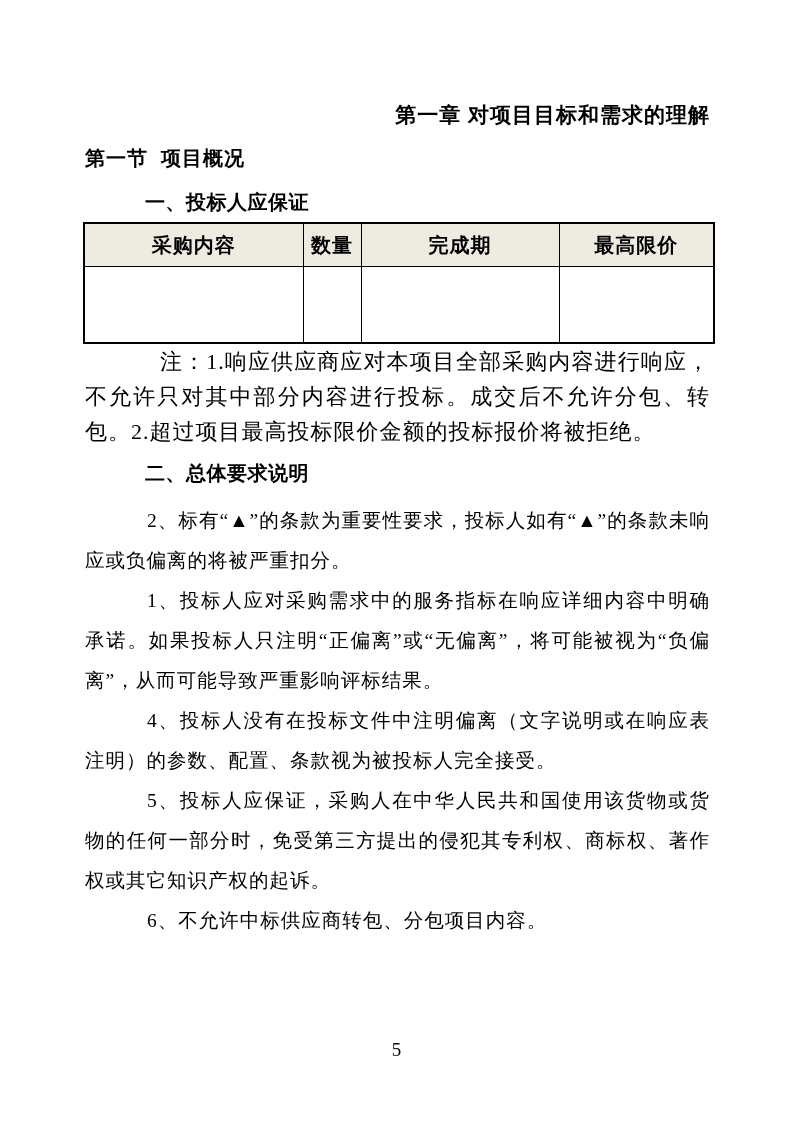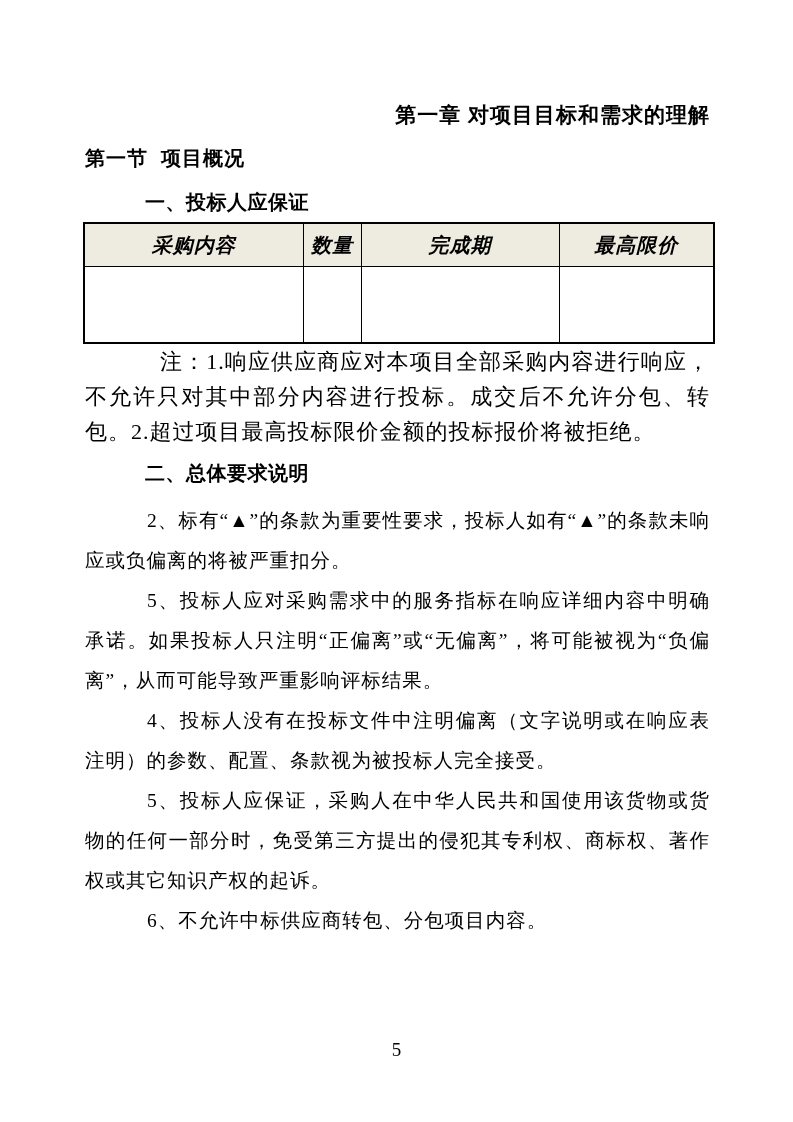--- a/index.html
+++ b/index.html
@@ -54,21 +54,20 @@
     table-layout: fixed;
     width: 630px;
     margin: 8px 0 0 -2px;
     border: 2px solid #000000;
   }
   table.proc-table th,
   table.proc-table td {
     border: 1px solid #000000;
     padding: 0;
     overflow: hidden;
-    font-style: italic;
   }
   table.proc-table th {
     height: 42px;
     background: #EEECE1;
     font-family: "Liberation Sans", "DejaVu Sans", sans-serif;
     font-weight: bold;
     font-size: 20px;
     text-align: center;
     vertical-align: middle;
     letter-spacing: 1px;
@@ -145,21 +144,21 @@
           <td></td>
         </tr>
       </tbody>
     </table>
 
     <p class="note">注：1.响应供应商应对本项目全部采购内容进行响应，不允许只对其中部分内容进行投标。成交后不允许分包、转包。2.超过项目最高投标限价金额的投标报价将被拒绝。</p>
 
     <h3 class="sub-heading requirements">二、总体要求说明</h3>
 
     <p class="clause">2、标有“▲”的条款为重要性要求，投标人如有“▲”的条款未响应或负偏离的将被严重扣分。</p>
-    <p class="clause">5、投标人应对采购需求中的服务指标在响应详细内容中明确承诺。如果投标人只注明“正偏离”或“无偏离”，将可能被视为“负偏离”，从而可能导致严重影响评标结果。</p>
+    <p class="clause">1、投标人应对采购需求中的服务指标在响应详细内容中明确承诺。如果投标人只注明“正偏离”或“无偏离”，将可能被视为“负偏离”，从而可能导致严重影响评标结果。</p>
     <p class="clause">4、投标人没有在投标文件中注明偏离（文字说明或在响应表注明）的参数、配置、条款视为被投标人完全接受。</p>
     <p class="clause">5、投标人应保证，采购人在中华人民共和国使用该货物或货物的任何一部分时，免受第三方提出的侵犯其专利权、商标权、著作权或其它知识产权的起诉。</p>
     <p class="clause">6、不允许中标供应商转包、分包项目内容。</p>
 
   </div>
 
   <div class="page-number">5</div>
 </div>
 
 </body></html>

